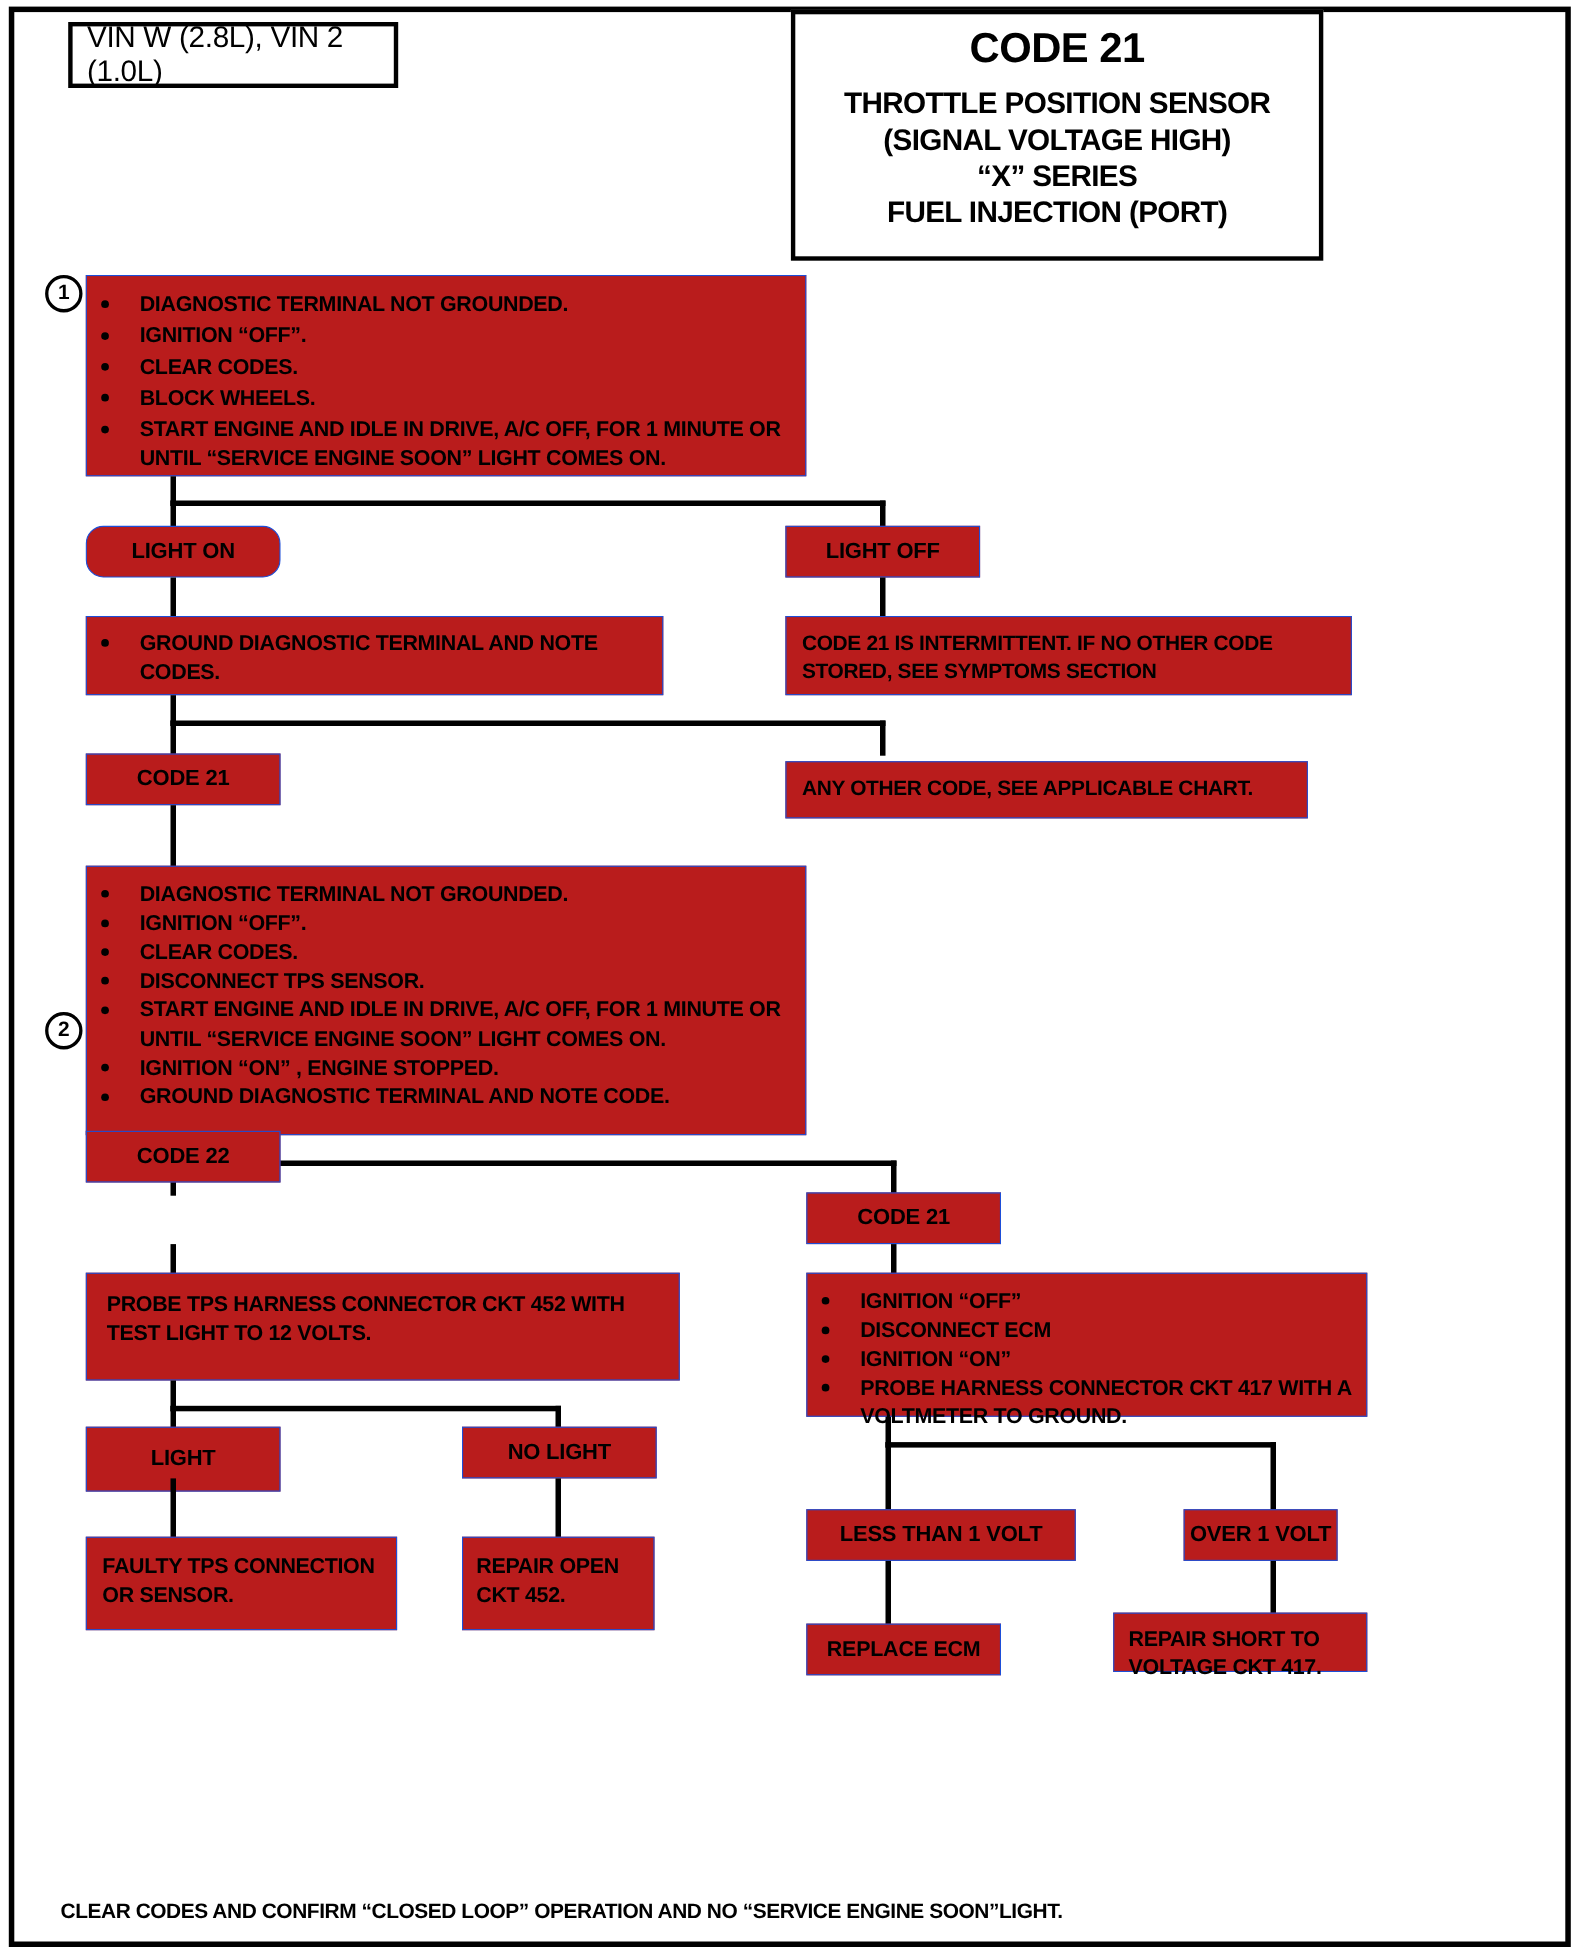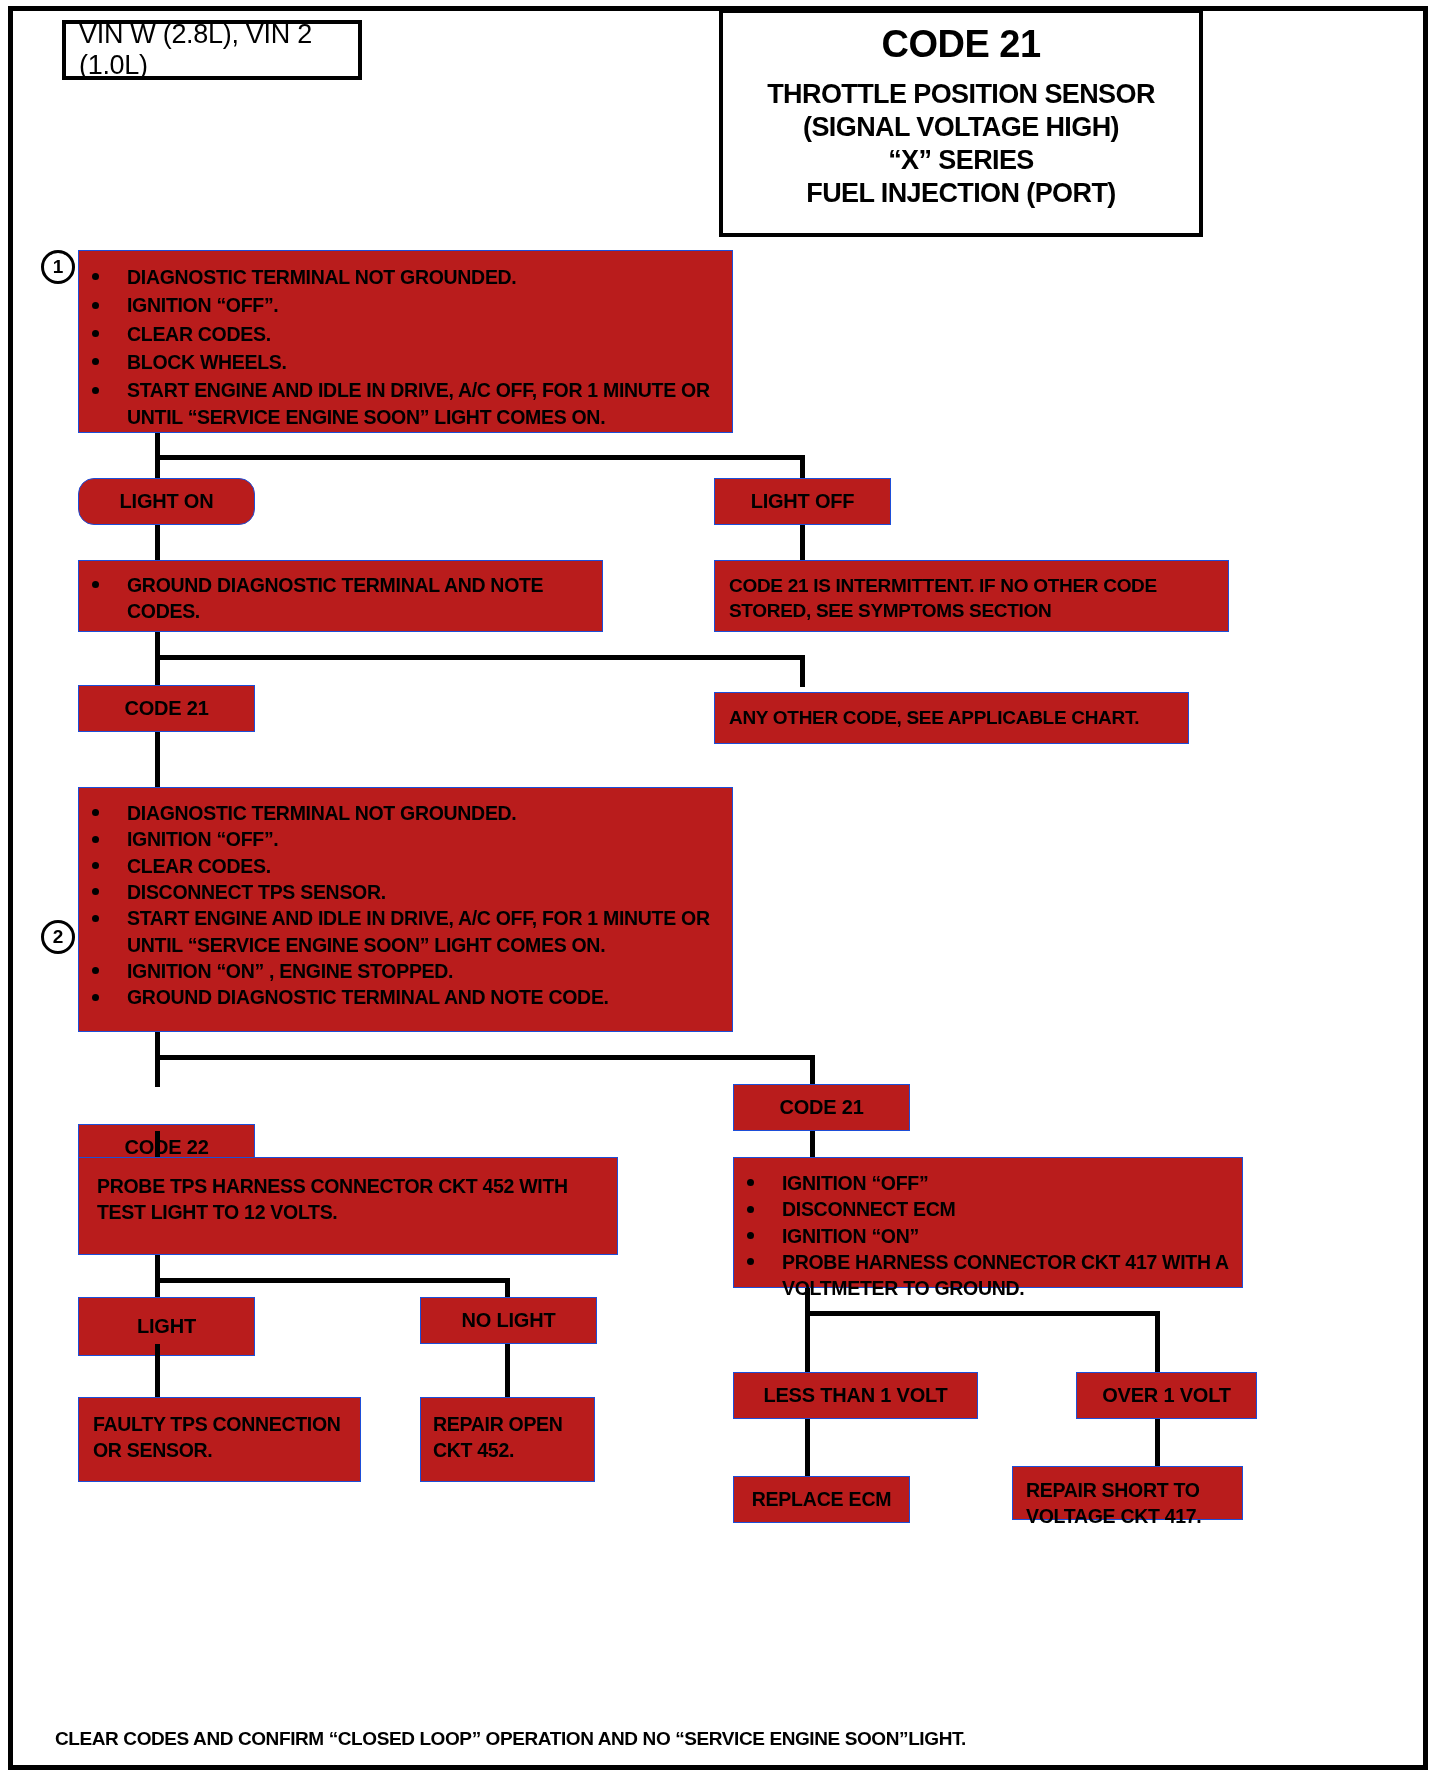--- a/index.html
+++ b/index.html
@@ -238,21 +238,21 @@
       <li>IGNITION “ON” , ENGINE STOPPED.</li>
       <li>GROUND DIAGNOSTIC TERMINAL AND NOTE CODE.</li>
     </ul>
   </div>
 
   <div class="vline" style="left:155px; top:1032px; height:28px;"></div>
   <div class="hline" style="left:155px; top:1055px; width:660px;"></div>
   <div class="vline" style="left:155px; top:1055px; height:32px;"></div>
   <div class="vline" style="left:810px; top:1055px; height:32px;"></div>
 
-  <div class="box label-box" style="left:78px; top:1124px; width:177px; height:47px; font-size:20px;">
+  <div class="box label-box" style="left:78px; top:1028px; width:177px; height:47px; font-size:20px;">
     <span>CODE 22</span>
   </div>
   <div class="box label-box" style="left:733px; top:1084px; width:177px; height:47px; font-size:20px;">
     <span>CODE 21</span>
   </div>
 
   <div class="vline" style="left:155px; top:1131px; height:29px;"></div>
   <div class="vline" style="left:810px; top:1131px; height:29px;"></div>
 
   <div class="box" style="left:78px; top:1157px; width:540px; height:98px; padding:16px 18px;">
@@ -291,21 +291,21 @@
   </div>
 
   <div class="vline" style="left:805px; top:1288px; height:28px;"></div>
   <div class="hline" style="left:805px; top:1311px; width:355px;"></div>
   <div class="vline" style="left:805px; top:1311px; height:64px;"></div>
   <div class="vline" style="left:1155px; top:1311px; height:64px;"></div>
 
   <div class="box label-box" style="left:733px; top:1372px; width:245px; height:47px; font-size:20px;">
     <span>LESS THAN 1 VOLT</span>
   </div>
-  <div class="box label-box" style="left:1076px; top:1372px; width:181px; height:47px; font-size:20px;">
+  <div class="box label-box" style="left:1076px; top:1372px; width:140px; height:47px; font-size:20px;">
     <span>OVER 1 VOLT</span>
   </div>
 
   <div class="vline" style="left:805px; top:1419px; height:60px;"></div>
   <div class="vline" style="left:1155px; top:1419px; height:60px;"></div>
 
   <div class="box label-box" style="left:733px; top:1476px; width:177px; height:47px; font-size:19.5px;text-align:right;">
     <span>REPLACE ECM</span>
   </div>
   <div class="box" style="left:1012px; top:1466px; width:231px; height:54px; padding:11px 13px;">

